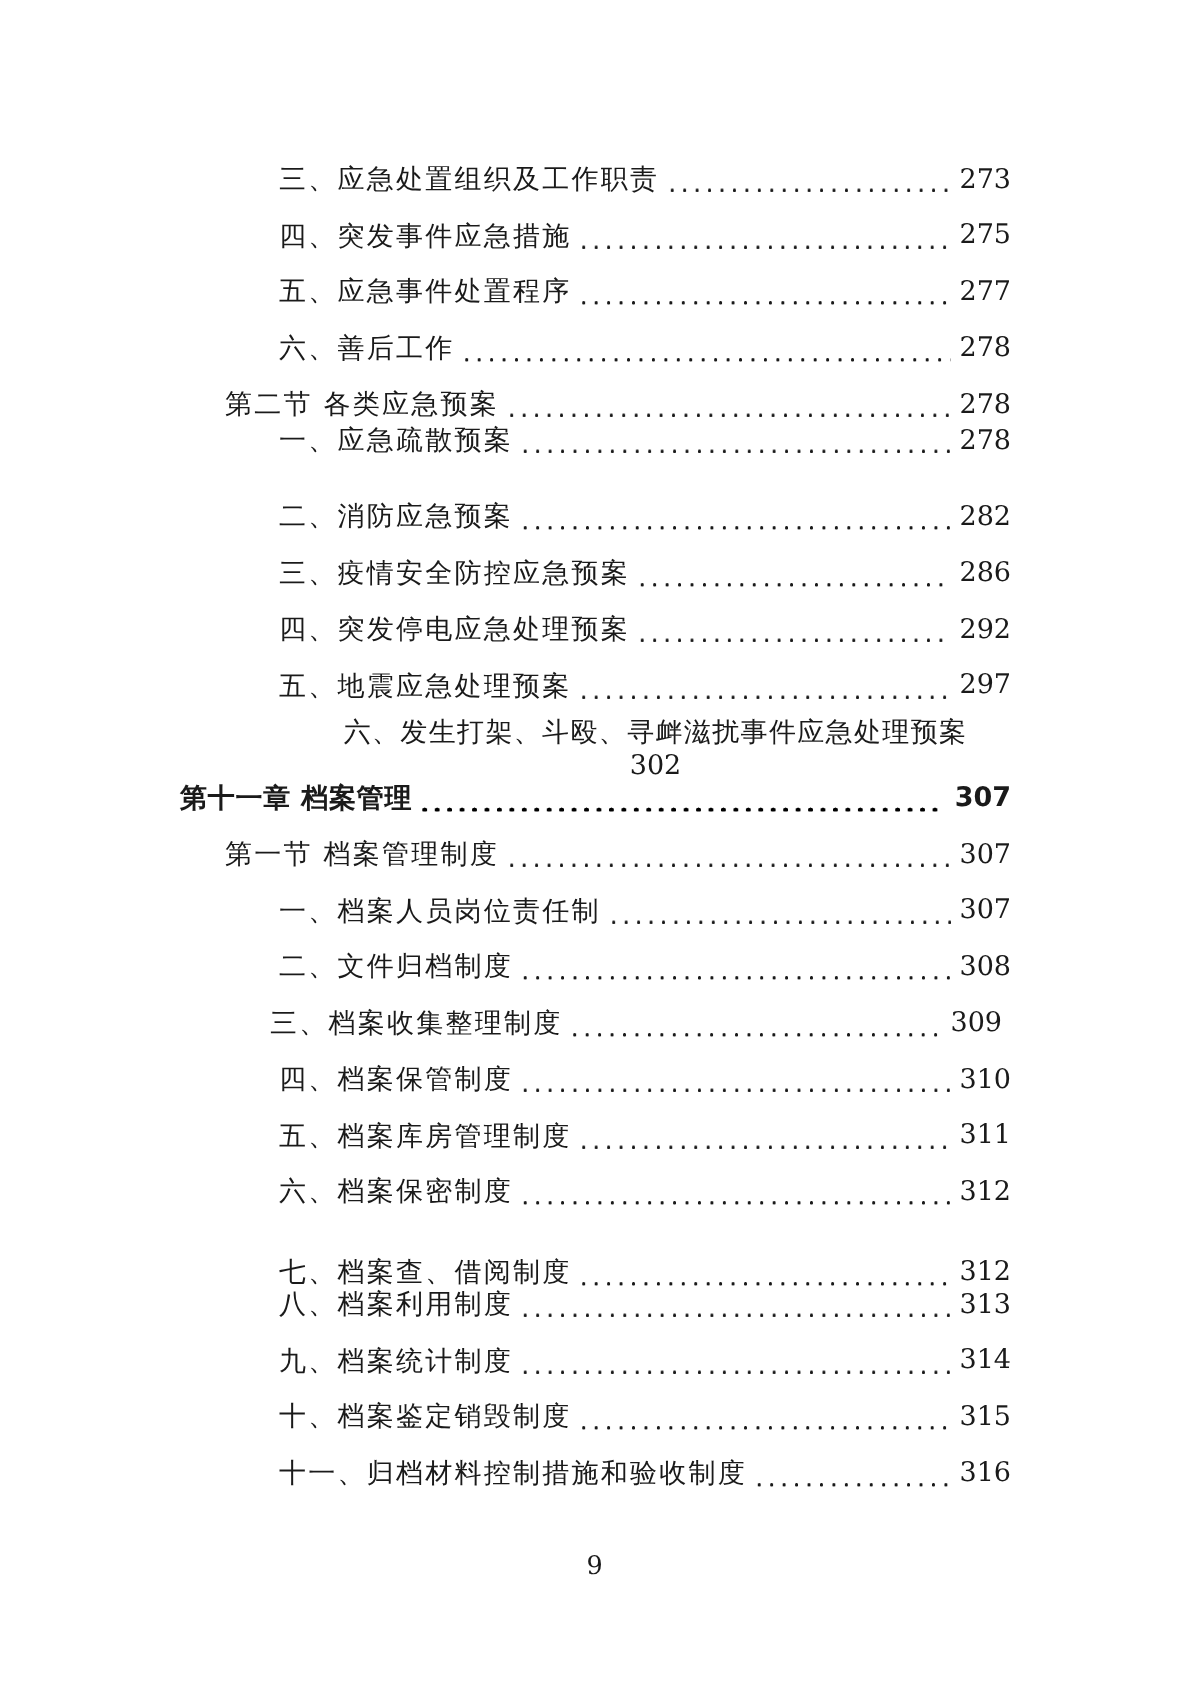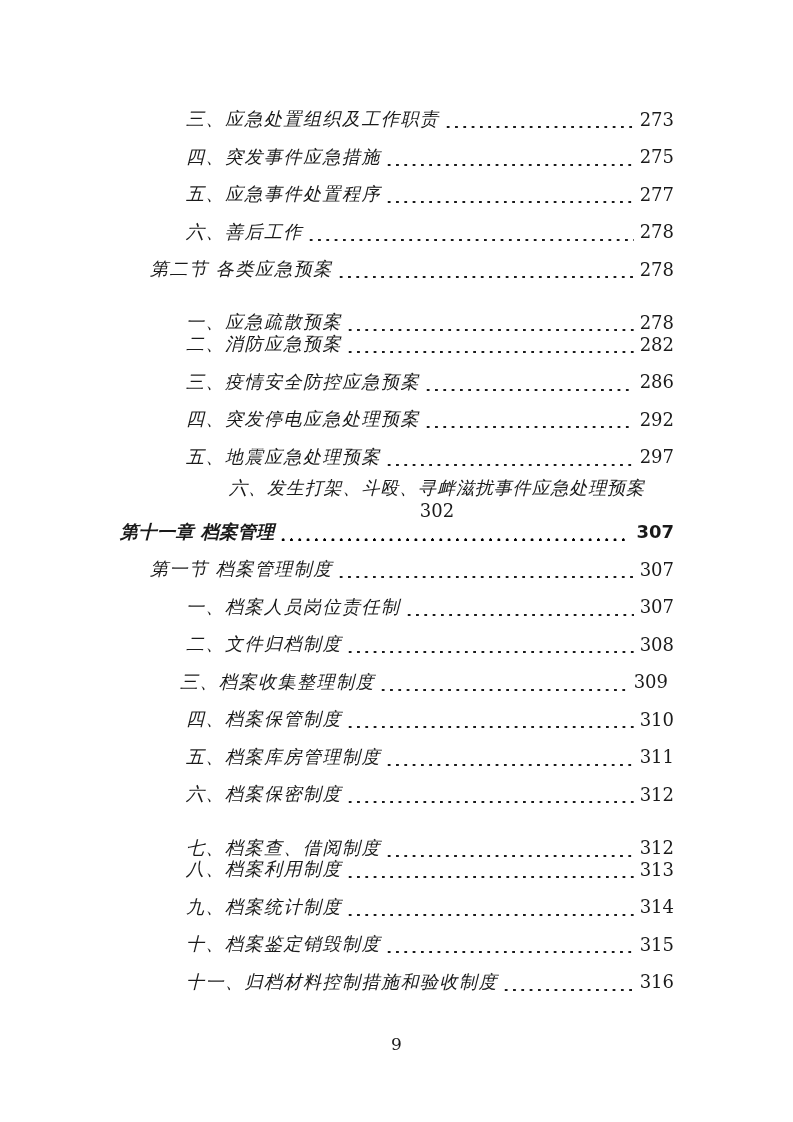--- a/index.html
+++ b/index.html
@@ -25,21 +25,20 @@
       position: absolute;
       height: 36px;
       display: flex;
       align-items: center;
       font-size: 18px;
       white-space: nowrap;
       letter-spacing: 1.5px;
     }
     .toc-row .label {
       flex: 0 0 auto;
-      font-style: italic;
     }
     .toc-row .leader {
       flex: 1 1 auto;
       overflow: hidden;
       margin: 0 6px 0 4px;
       height: 18px;
       background-image: radial-gradient(circle, #1a1a1a 1.1px, transparent 1.3px);
       background-size: 8.3px 4px;
       background-repeat: repeat-x;
       background-position: left 15px;
@@ -92,21 +91,21 @@
   <div class="toc-row level-item" style="top:112.5px;left:186px;width:488px;">
     <span class="label">六、善后工作</span>
     <span class="leader"></span>
     <span class="page">278</span>
   </div>
   <div class="toc-row level-section" style="top:150px;left:150px;width:524px;">
     <span class="label">第二节  各类应急预案</span>
     <span class="leader"></span>
     <span class="page">278</span>
   </div>
-  <div class="toc-row level-item" style="top:203px;left:186px;width:488px;">
+  <div class="toc-row level-item" style="top:174px;left:186px;width:488px;">
     <span class="label">一、应急疏散预案</span>
     <span class="leader"></span>
     <span class="page">278</span>
   </div>
   <div class="toc-row level-item" style="top:225px;left:186px;width:488px;">
     <span class="label">二、消防应急预案</span>
     <span class="leader"></span>
     <span class="page">282</span>
   </div>
   <div class="toc-row level-item" style="top:262.5px;left:186px;width:488px;">

